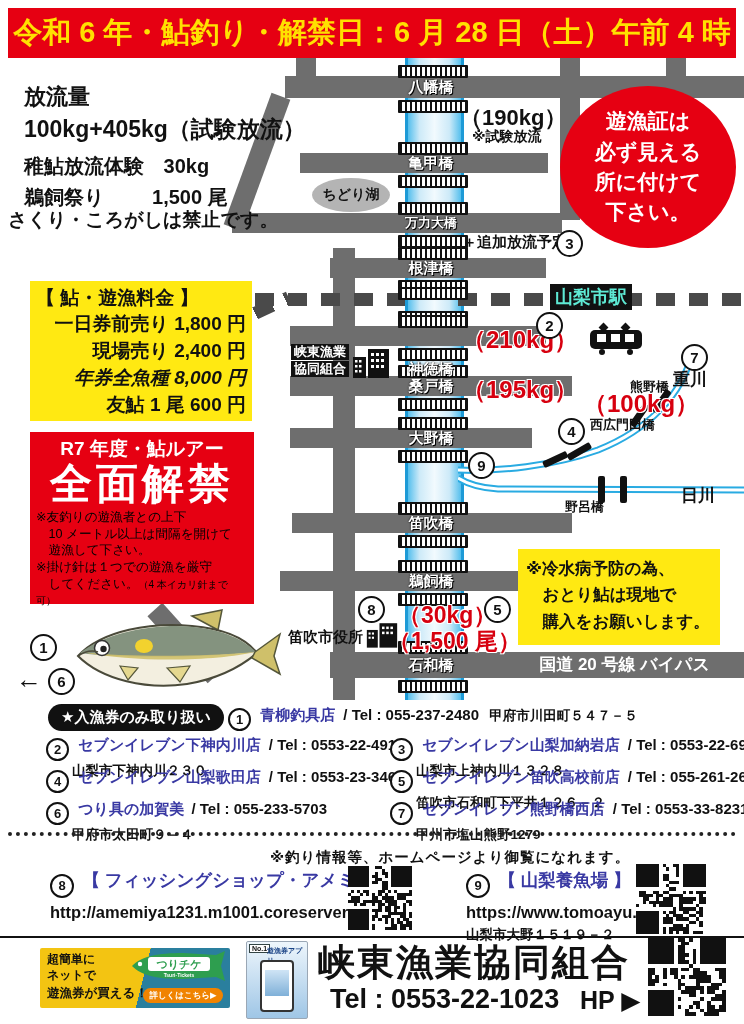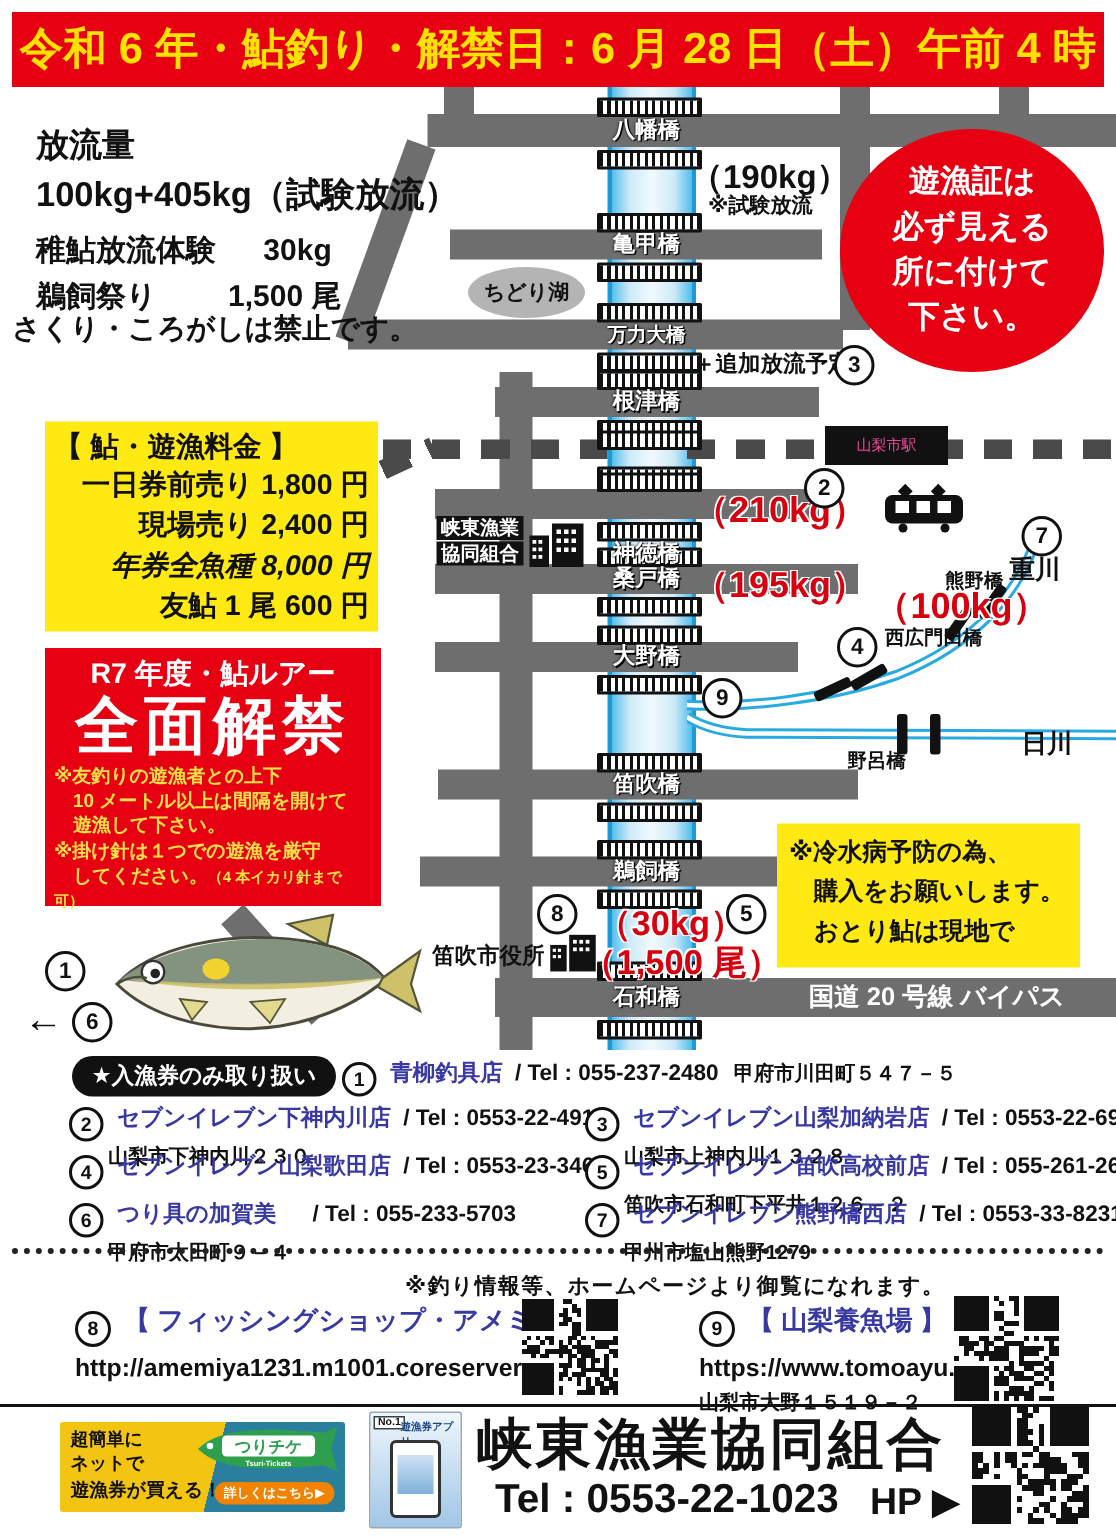--- a/index.html
+++ b/index.html
@@ -60,21 +60,21 @@
   <div class="road" style="left:247px;top:92px;width:20px;height:140px;transform:rotate(20deg);"></div>
   <div class="road" style="left:175px;top:598px;width:20px;height:90px;transform:rotate(-42deg);"></div>
 
   <div class="road" style="left:458px;top:652px;width:286px;height:26px;"></div>
   <div class="abs" style="left:505px;top:652px;width:239px;height:26px;line-height:26px;text-align:center;color:#fff;font-weight:bold;font-size:17px;z-index:4;">国道 20 号線 バイパス</div>
 
   <div class="rail" style="left:255px;top:293px;width:150px;"></div>
   <div class="rail" style="left:458px;top:293px;width:286px;"></div>
   <div class="rail" style="left:222px;top:306px;width:70px;transform:rotate(-25deg);"></div>
   <div class="abs" style="left:550px;top:284px;width:82px;height:26px;background:#111;z-index:6;display:flex;align-items:center;justify-content:center;">
-    <span style="color:#ec4899;font-weight:normal;font-size:10px;">山梨市駅</span>
+    <span style="color:#5eead4;font-weight:bold;font-size:18px;">山梨市駅</span>
   </div>
 
   <div class="bar" style="top:65px;"></div>
   <div class="bar" style="top:100px;"></div>
   <div class="bar" style="top:142px;"></div>
   <div class="bar" style="top:175px;"></div>
   <div class="bar" style="top:202px;"></div>
   <div class="bar" style="top:235px;"></div>
   <div class="bar" style="top:247px;"></div>
   <div class="bar" style="top:280px;"></div>
@@ -201,21 +201,21 @@
   <div class="marker" style="left:484px;top:596px;">5</div>
   <div class="marker" style="left:681px;top:344px;">7</div>
   <div class="marker" style="left:358px;top:596px;">8</div>
   <div class="marker" style="left:468px;top:452px;">9</div>
 
   <div class="abs" style="left:24px;top:82px;z-index:5;">
     <div style="font-size:22px;font-weight:bold;">放流量</div>
     <div style="font-size:23px;font-weight:bold;margin-top:2px;">100kg+405kg（試験放流）</div>
     <div style="margin-top:8px;font-size:20px;font-weight:bold;">
       <span>稚鮎放流体験</span>
-      <span style="margin-left:26px;">30kg</span>
+      <span style="margin-left:14px;">30kg</span>
     </div>
     <div style="margin-top:4px;font-size:20px;font-weight:bold;">
       <span>鵜飼祭り</span>
       <span style="margin-left:42px;">1,500 尾</span>
     </div>
   </div>
   <div class="abs" style="left:8px;top:206px;z-index:5;font-size:19px;font-weight:bold;line-height:1.45;">
     <div>さくり・ころがしは禁止です。</div>
   </div>
 
@@ -230,33 +230,33 @@
     <div style="font-size:19px;font-weight:bold;">【 鮎・遊漁料金 】</div>
     <div style="font-size:19px;font-weight:bold;text-align:right;line-height:1.42;">一日券前売り 1,800 円</div>
     <div style="font-size:19px;font-weight:bold;text-align:right;line-height:1.42;">現場売り 2,400 円</div>
     <div style="font-size:19px;font-weight:bold;text-align:right;line-height:1.42;font-style:italic;">年券全魚種 8,000 円</div>
     <div style="font-size:19px;font-weight:bold;text-align:right;line-height:1.42;">友鮎 1 尾 600 円</div>
   </div>
 
   <div class="abs" style="left:30px;top:432px;width:224px;height:172px;background:#e60012;z-index:5;padding:4px 6px;box-sizing:border-box;">
     <div style="color:#fff;font-weight:bold;font-size:19px;text-align:center;">R7 年度・鮎ルアー</div>
     <div style="color:#fff;font-weight:bold;font-size:42px;line-height:1.05;text-align:center;letter-spacing:4px;">全面解禁</div>
-    <div style="color:#fde047;font-weight:bold;font-size:12.6px;line-height:1.32;margin-top:3px;">
+    <div style="color:#000000;font-weight:normal;font-size:12.6px;line-height:1.32;margin-top:3px;">
       <div>※友釣りの遊漁者との上下</div>
       <div>　10 メートル以上は間隔を開けて</div>
       <div>　遊漁して下さい。</div>
       <div>※掛け針は１つでの遊漁を厳守</div>
       <div><span>　してください。</span><span style="font-size:10px;">（4 本イカリ針まで可）</span></div>
     </div>
   </div>
 
   <div class="abs" style="left:518px;top:549px;width:202px;height:96px;background:#ffe912;z-index:6;padding:6px 8px;box-sizing:border-box;">
     <div style="font-size:16.5px;font-weight:bold;line-height:1.6;">※冷水病予防の為、</div>
+    <div style="font-size:16.5px;font-weight:bold;line-height:1.6;">　おとり鮎は現地で</div>
     <div style="font-size:16.5px;font-weight:bold;line-height:1.6;">　購入をお願いします。</div>
-    <div style="font-size:16.5px;font-weight:bold;line-height:1.6;">　おとり鮎は現地で</div>
   </div>
 
   <svg class="abs" style="left:72px;top:608px;z-index:5;" width="210" height="95" viewBox="0 0 210 95">
     <path d="M 120,8 L 150,2 L 146,22 Z" fill="#cfc06a" stroke="#55573a" stroke-width="1.5"></path>
     <path d="M 6,48 C 30,22 80,14 120,18 C 155,21 175,32 185,45 C 172,56 150,70 115,76 C 75,82 30,72 6,48 Z" fill="#f3efe0" stroke="#4a4a3a" stroke-width="2"></path>
     <path d="M 8,45 C 35,24 85,15 122,19 C 152,22 172,32 184,44 C 150,48 60,52 8,45 Z" fill="#84937f"></path>
     <path d="M 10,44 C 60,50 140,48 183,44 C 150,52 70,56 10,44 Z" fill="#cfc06a" opacity="0.9"></path>
     <path d="M 183,44 L 208,26 L 202,48 L 208,66 L 180,50 Z" fill="#cfc06a" stroke="#55573a" stroke-width="1.5"></path>
     <path d="M 95,60 L 118,58 L 108,74 Z" fill="#e5d88f" stroke="#55573a" stroke-width="1.2"></path>
     <path d="M 48,58 L 66,60 L 56,72 Z" fill="#e5d88f" stroke="#55573a" stroke-width="1.2"></path>
@@ -307,21 +307,21 @@
       <span class="shopname" style="margin-left:5px;">セブンイレブン笛吹高校前店</span>
       <span style="margin-left:4px;">/ Tel : 055-261-2600</span>
     </div>
     <div style="font-size:13.5px;margin:1px 0 0 26px;">笛吹市石和町下平井１２６－２</div>
   </div>
 
   <div class="abs" style="left:46px;top:800px;z-index:5;font-size:15px;font-weight:bold;">
     <div style="white-space:nowrap;">
       <span class="marker" style="position:static;display:inline-flex;width:19px;height:19px;font-size:13px;vertical-align:-4px;">6</span>
       <span class="shopname" style="margin-left:5px;">つり具の加賀美</span>
-      <span style="margin-left:20px;">/ Tel : 055-233-5703</span>
+      <span style="margin-left:3px;">/ Tel : 055-233-5703</span>
     </div>
     <div style="font-size:13.5px;margin:1px 0 0 26px;">甲府市太田町９－４</div>
   </div>
   <div class="abs" style="left:390px;top:800px;z-index:5;font-size:15px;font-weight:bold;">
     <div style="white-space:nowrap;">
       <span class="marker" style="position:static;display:inline-flex;width:19px;height:19px;font-size:13px;vertical-align:-4px;">7</span>
       <span class="shopname" style="margin-left:5px;">セブンイレブン熊野橋西店</span>
       <span style="margin-left:4px;">/ Tel : 0553-33-8231</span>
     </div>
     <div style="font-size:13.5px;margin:1px 0 0 26px;">甲州市塩山熊野1279</div>

